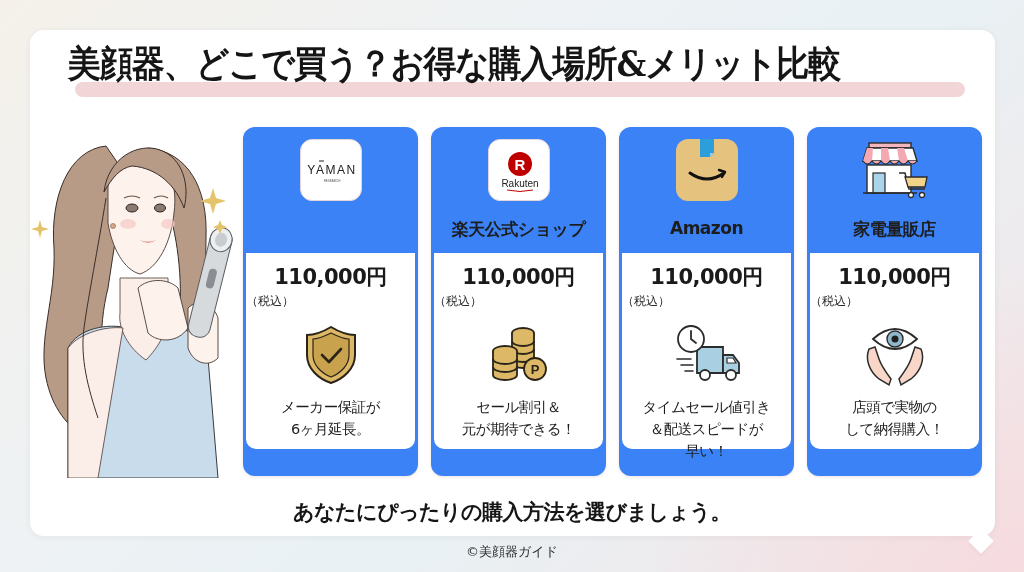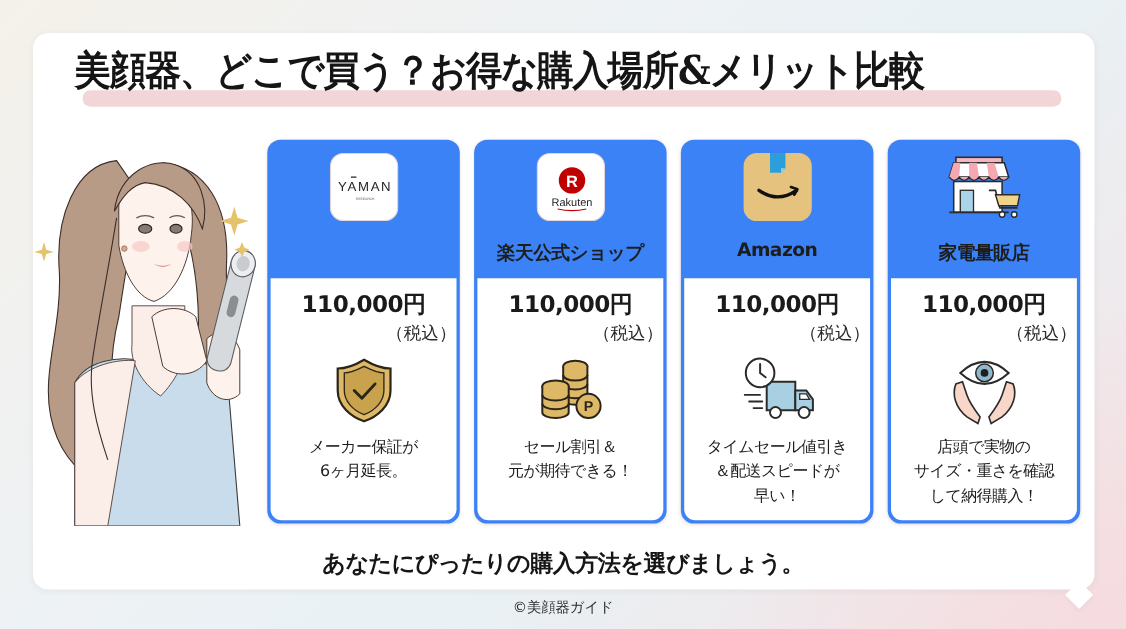--- a/index.html
+++ b/index.html
@@ -45,30 +45,30 @@
   }
   .card .logo {
     position: absolute; left: 50%; top: 12px; width: 62px; height: 62px;
     margin-left: -31px; border-radius: 12px;
   }
   .card .name {
     position: absolute; left: 0; top: 91px; width: 100%; text-align: center;
     font-weight: bold; font-size: 17px; color: #1d1d1d; letter-spacing: -0.5px;
   }
   .card .body {
-    position: absolute; left: 3px; top: 126px; width: 169px; height: 220px;
+    position: absolute; left: 3px; top: 126px; width: 169px; height: 196px;
     background: #ffffff; border-radius: 0 0 10px 10px;
   }
   .card .price {
     position: absolute; left: 0; top: 10px; width: 100%; text-align: center;
     font-weight: bold; font-size: 21px; color: #1a1a1a; letter-spacing: -0.5px;
   }
   .card .tax {
-    position: absolute; left: 0; top: 40px; width: 100%; text-align: right;
-    font-size: 16px; color: #2a2a2a;
+    position: absolute; left: 0; top: 40px; width: 100%; text-align: left;
+    font-size: 12px; color: #2a2a2a;
   }
   .card .feat-icon {
     position: absolute; left: 50%; top: 70px; width: 80px; height: 64px; margin-left: -40px;
   }
   .card .desc {
     position: absolute; left: 0; top: 143px; width: 100%; text-align: center;
     font-weight: normal; font-size: 14.5px; line-height: 22px; color: #1d1d1d;
     letter-spacing: -0.5px;
   }
   .footer-msg {
@@ -244,20 +244,19 @@
     <div class="tax">（税込）</div>
     <svg class="feat-icon" viewBox="0 0 80 64">
       <path d="M18 16 Q40 -4 62 16 Q40 36 18 16 Z" fill="#fff" stroke="#2b2b2b" stroke-width="1.8"></path>
       <circle cx="40" cy="16" r="8" fill="#8fb8cc" stroke="#2b2b2b" stroke-width="1.4"></circle>
       <circle cx="40" cy="16" r="3.5" fill="#1f1f1f"></circle>
       <path d="M14 26 C10 36 14 48 24 56 L34 62 L36 56 C30 48 26 42 24 36 L20 24 Z" fill="#f8d7c8" stroke="#2b2b2b" stroke-width="1.5"></path>
       <path d="M66 26 C70 36 66 48 56 56 L46 62 L44 56 C50 48 54 42 56 36 L60 24 Z" fill="#f8d7c8" stroke="#2b2b2b" stroke-width="1.5"></path>
     </svg>
     <div class="desc">
       <div>店頭で実物の</div>
-      <div>サイズ・重さを確認</div>
       <div>して納得購入！</div>
     </div>
   </div>
 </div>
 
 <div class="footer-msg">あなたにぴったりの購入方法を選びましょう。</div>
 <div class="copyright">©美顔器ガイド</div>
 
 </body></html>

